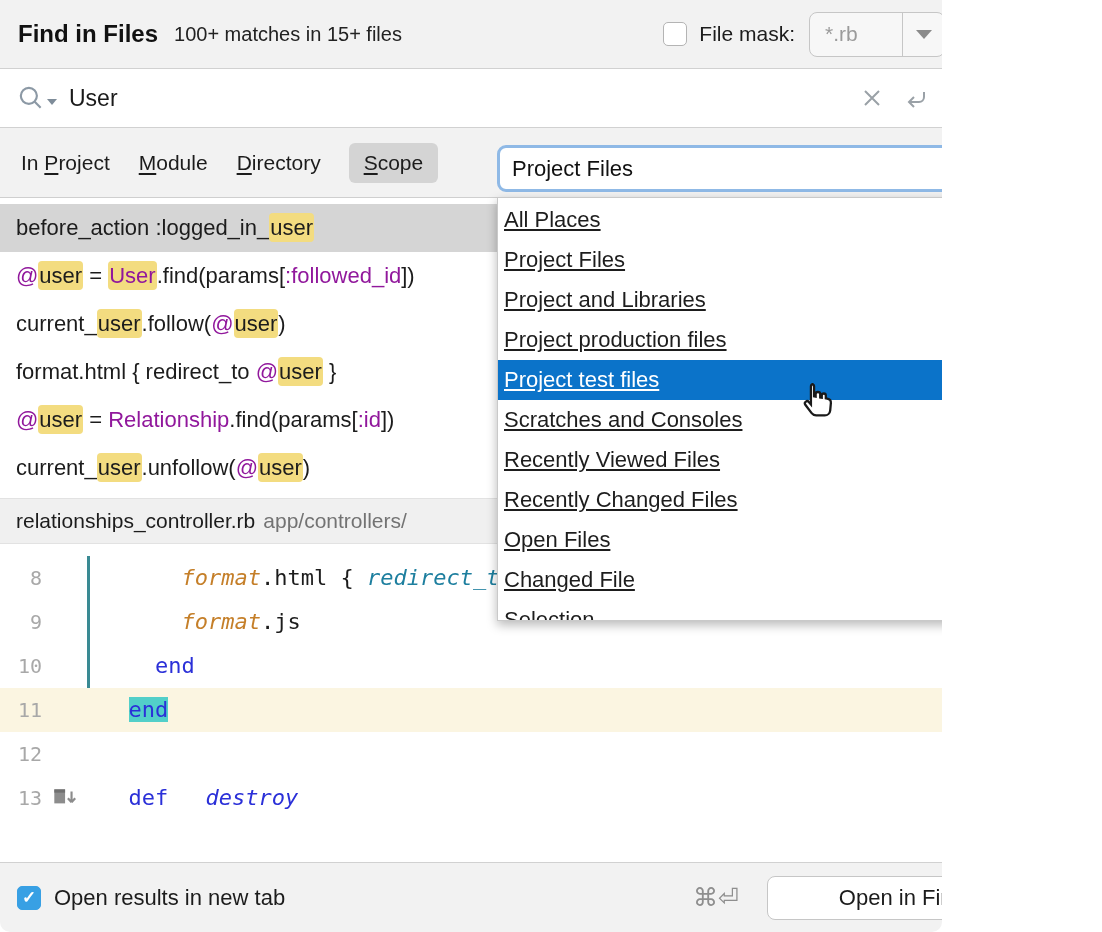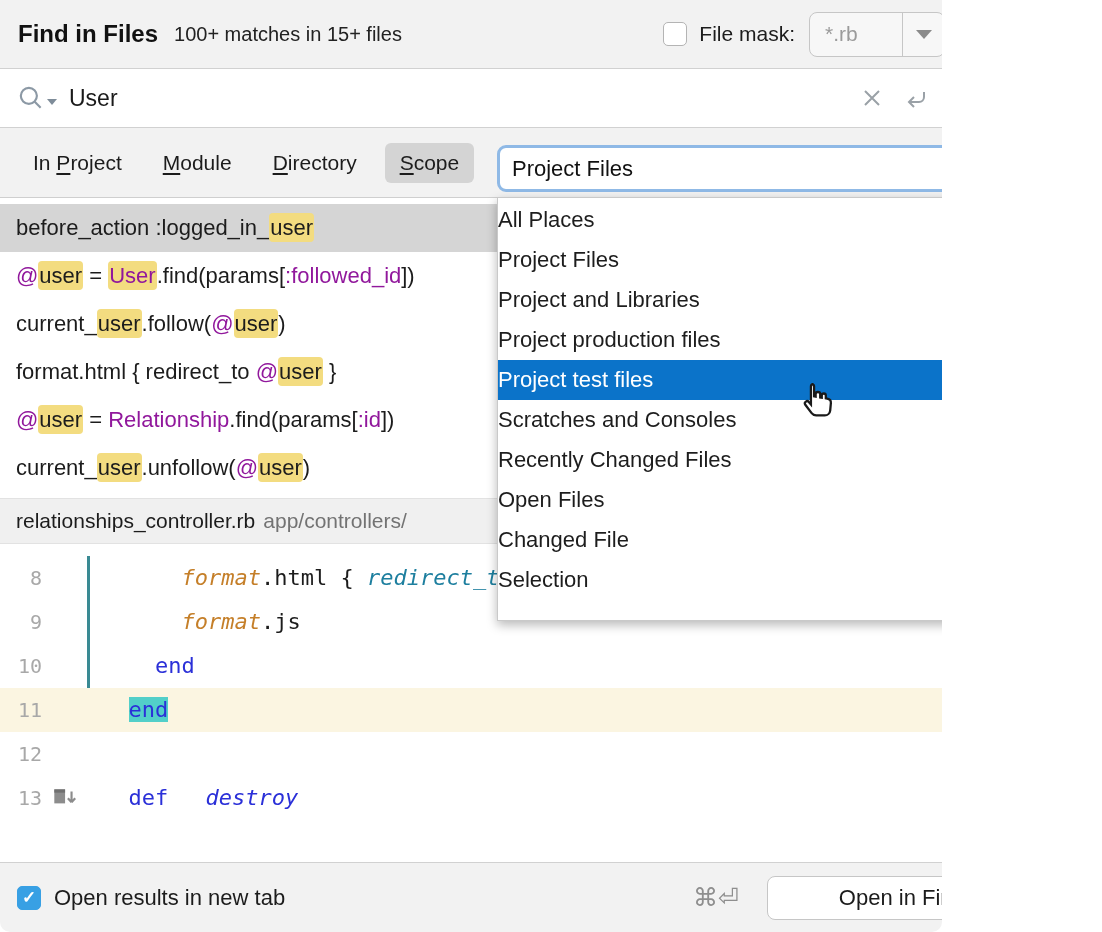--- a/index.html
+++ b/index.html
@@ -41,21 +41,21 @@
   .search-query { font-size:23px; color:#1a1a1a; margin-left:12px; }
   .search-spacer { flex:1; }
   .sr-icon { margin-left:18px; display:flex; align-items:center; }
   .sr-divider { width:1px; height:36px; background:#d4d4d4; margin-left:18px; }
   .toggle { font-size:23px; font-weight:600; color:#9aa8b4; margin-left:22px; letter-spacing:1px; }
 
   
   .scope-row { position:absolute; left:0; top:128px; width:1102px; height:70px;
                background:var(--panel_bg); border-bottom:1px solid #cfcfcf;
                display:flex; align-items:center; padding:0 16px; }
-  .tab { font-size:21px; color:#1c1c1c; margin-right:19px; padding:8px 5px;margin-left:12px; }
+  .tab { font-size:21px; color:#1c1c1c; margin-right:19px; padding:8px 5px; }
   .tab u { text-underline-offset:3px; }
   .tab.selected { background:#d4d4d4; border-radius:6px; padding:8px 15px; margin-left:4px; }
 
   
   .scope-combo { position:absolute; left:497px; top:145px; width:590px; height:47px;
                  background:#fff; border:3px solid var(--focus_ring); border-radius:9px;
                  display:flex; align-items:center; z-index:5; }
   .scope-combo-value { flex:1; font-size:22px; padding-left:12px; color:#111; }
   .scope-combo-arrow { margin-right:16px; }
   .combo-tri { width:0; height:0; border-left:10px solid transparent; border-right:10px solid transparent;
@@ -105,22 +105,22 @@
   .footer-label { font-size:22px; margin-left:13px; }
   .footer-spacer { flex:1; }
   .shortcut { font-size:25px; color:#8e8e8e; margin-right:28px; }
   .find-window-btn { width:318px; height:44px; background:#fff; border:1px solid #c6c6c6;
                      border-radius:8px; font-size:22px; color:#1c1c1c; font-family:inherit;padding-left:36px; }
 
   
   .scope-popup { position:absolute; left:497px; top:197px; width:597px; height:424px; background:#fff;
                  border:1px solid #c9c9c9; box-shadow:0 4px 10px rgba(0,0,0,0.28);
                  padding-top:2px; overflow:hidden; z-index:10; }
-  .popup-item { height:40px; line-height:40px; padding-left:0; font-size:22px; color:#1d1d1d;
-                white-space:pre; }
+  .popup-item { height:40px; line-height:40px; padding-left:6px; font-size:22px; color:#1d1d1d;
+                white-space:pre;text-decoration:underline; }
   .popup-item.selected { background:var(--accent_blue); color:#fff; }
   .cursor { position:absolute; left:795px; top:378px; z-index:11; }
 </style>
 </head>
 <body>
 
 <div class="window">
 
   <div class="header">
     <span class="title">Find in Files</span>
@@ -245,20 +245,21 @@
     <button class="find-window-btn">Open in Find Window</button>
   </div>
 
   <div class="scope-popup" id="scope-popup">
       <div class="popup-item">All Places</div>
       <div class="popup-item">Project Files</div>
       <div class="popup-item">Project and Libraries</div>
       <div class="popup-item">Project production files</div>
       <div class="popup-item selected">Project test files</div>
       <div class="popup-item">Scratches and Consoles</div>
+      <div class="popup-item">Recently Viewed Files</div>
       <div class="popup-item">Recently Changed Files</div>
       <div class="popup-item">Open Files</div>
       <div class="popup-item">Changed File</div>
       <div class="popup-item">Selection</div>
     </div>
 
   <div class="cursor">
     <svg width="42" height="42" viewBox="0 0 24 24">
         <path d="M9.5 3.5c.8 0 1.4.6 1.4 1.4v5.6l.9.15V9.2c0-.7.6-1.2 1.3-1.2s1.3.5 1.3 1.2v1.9l.9.15v-1.3c0-.6.5-1.1 1.2-1.1.6 0 1.1.5 1.1 1.1v1.7l.8.14c1.3.2 2.2 1.3 2.1 2.6l-.4 4.2c-.2 1.6-1.5 2.8-3.1 2.8h-4.9c-1 0-2-.5-2.6-1.3l-3.6-4.8c-.4-.6-.3-1.4.3-1.8.5-.4 1.3-.3 1.7.2l1.2 1.4V4.9c0-.8.6-1.4 1.4-1.4z" fill="#fff" stroke="#1a1a1a" stroke-width="1.3"></path>
       </svg>

